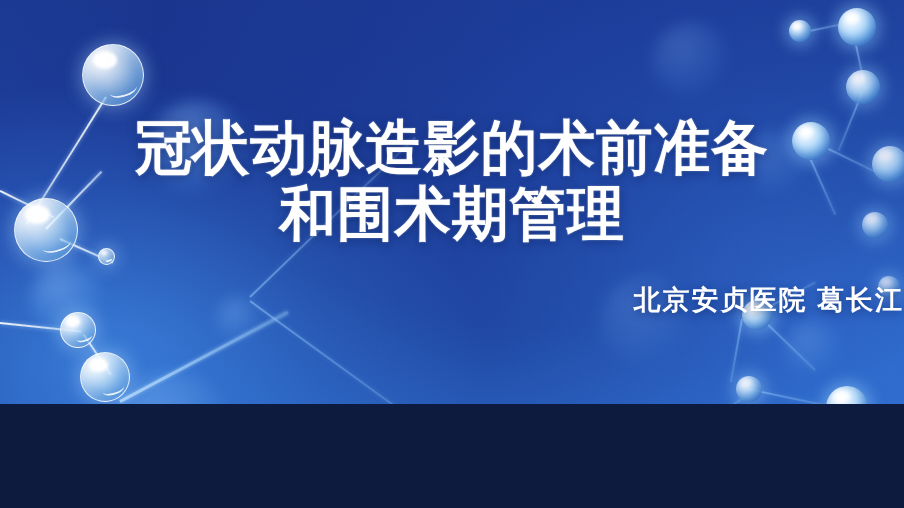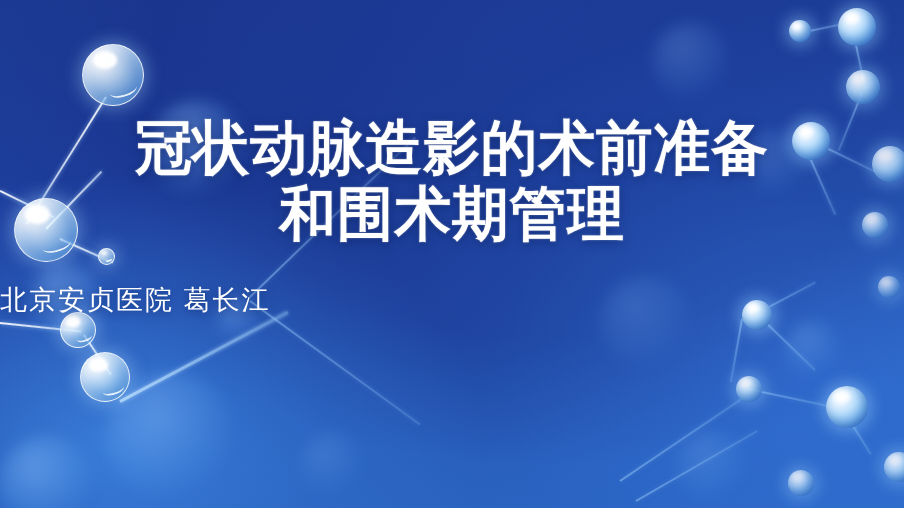--- a/index.html
+++ b/index.html
@@ -2,21 +2,21 @@
 <html lang="zh"><head>
 <meta charset="utf-8">
 <title>冠状动脉造影的术前准备和围术期管理</title>
 <style>
   html,body{margin:0;padding:0;background:#0d1b3e;}
   *{box-sizing:border-box;}
 
   .slide{
     position:relative;
     width:904px;
-    height:508px;
+    height:404px;
     overflow:hidden;
     font-family:"Liberation Sans","DejaVu Sans",sans-serif;
     background:
       radial-gradient(ellipse 520px 380px at 12% 88%, rgba(70,150,240,0.62) 0%, rgba(60,130,225,0.30) 42%, rgba(40,90,195,0.0) 72%),
       radial-gradient(ellipse 600px 460px at 88% 72%, rgba(52,112,215,0.55) 0%, rgba(40,90,195,0.18) 50%, rgba(30,60,160,0.0) 78%),
       radial-gradient(ellipse 700px 520px at 60% 10%, rgba(28,58,150,0.85) 0%, rgba(24,48,135,0.55) 55%, rgba(20,40,120,0.0) 80%),
       linear-gradient(152deg, #1c3a93 0%, #1e3f9e 26%, #2250ae 50%, #2a63bf 76%, #2f6ecb 100%);
   }
 
   
@@ -74,22 +74,22 @@
     font-size:59px;
     line-height:60px;
     letter-spacing:1px;
     transform:scaleX(0.96);
     text-shadow:0 2px 10px rgba(10,30,90,0.55), 0 0 2px rgba(255,255,255,0.55);
     white-space:nowrap;
   }
   .title-line.second{margin-top:6px;}
 
   .speaker{
-    position:absolute;left:0;right:0;top:282px;text-align:left;
-    color:#ffffff;font-size:27px;font-weight:400;letter-spacing:2px;
+    position:absolute;left:0;right:0;top:282px;text-align:right;
+    color:#ffffff;font-size:27px;font-weight:700;letter-spacing:2px;
     text-shadow:0 2px 8px rgba(10,30,90,0.55);
   }
 
   .footer{
     position:absolute;left:0;right:0;top:396px;text-align:center;
     color:#ffffff;font-size:21px;font-weight:700;letter-spacing:0.5px;
     text-shadow:0 2px 8px rgba(10,30,90,0.60);
     padding-left:184px;
   }
 </style>

